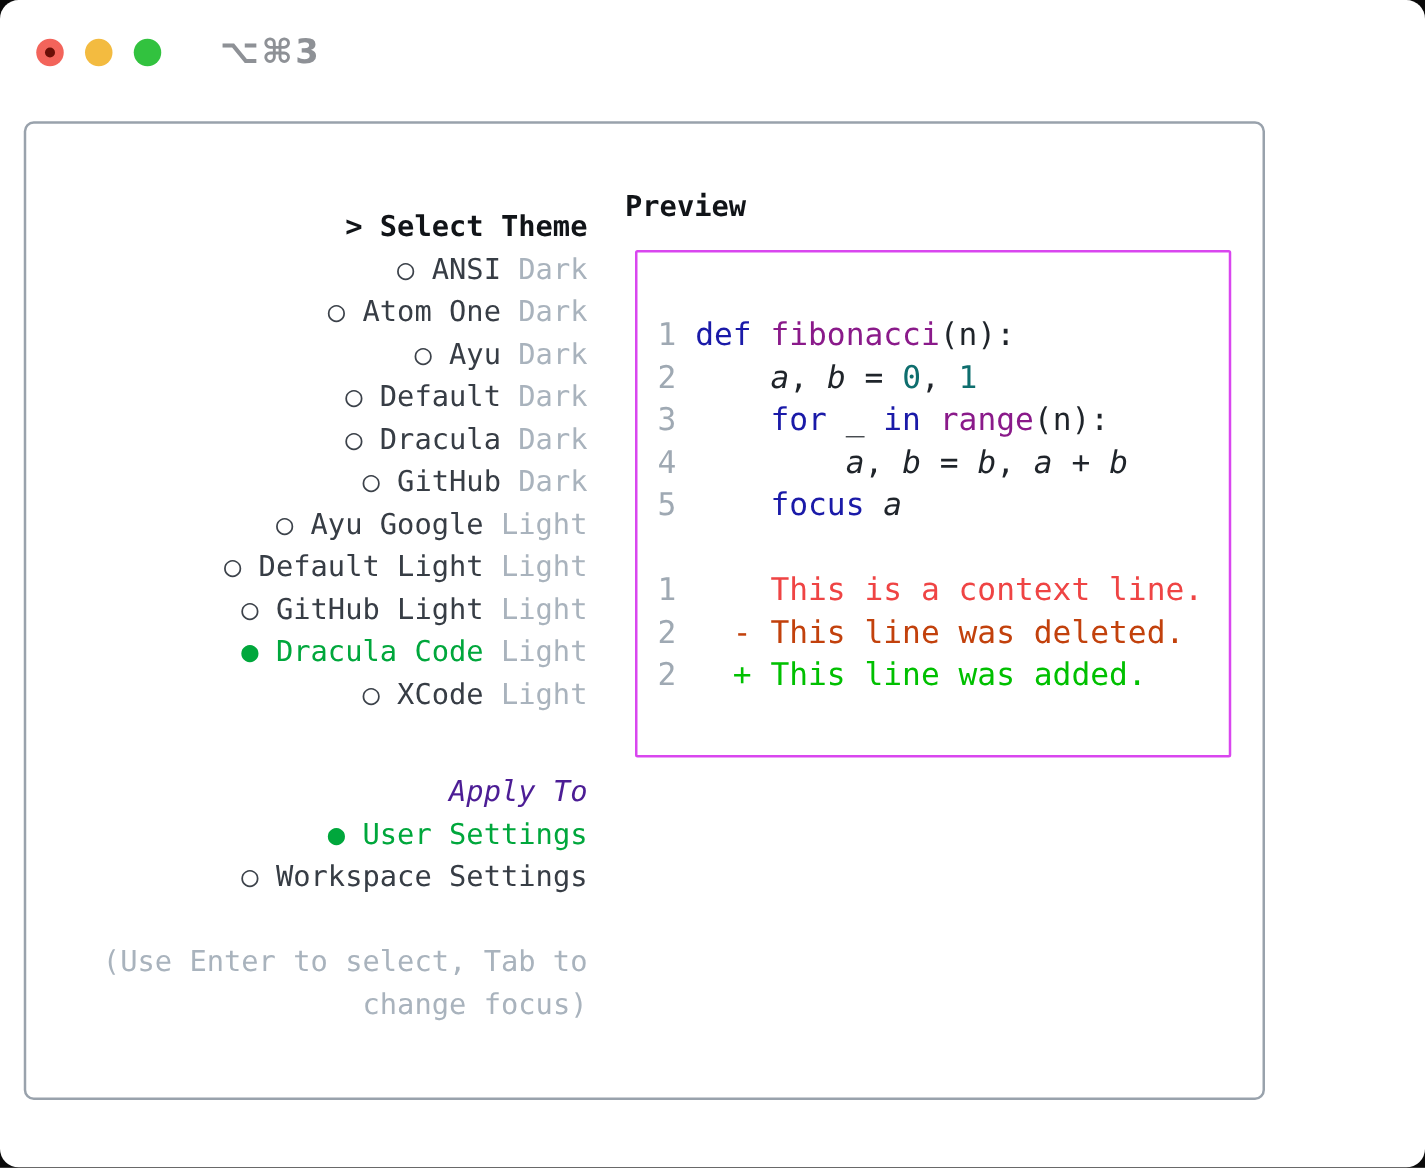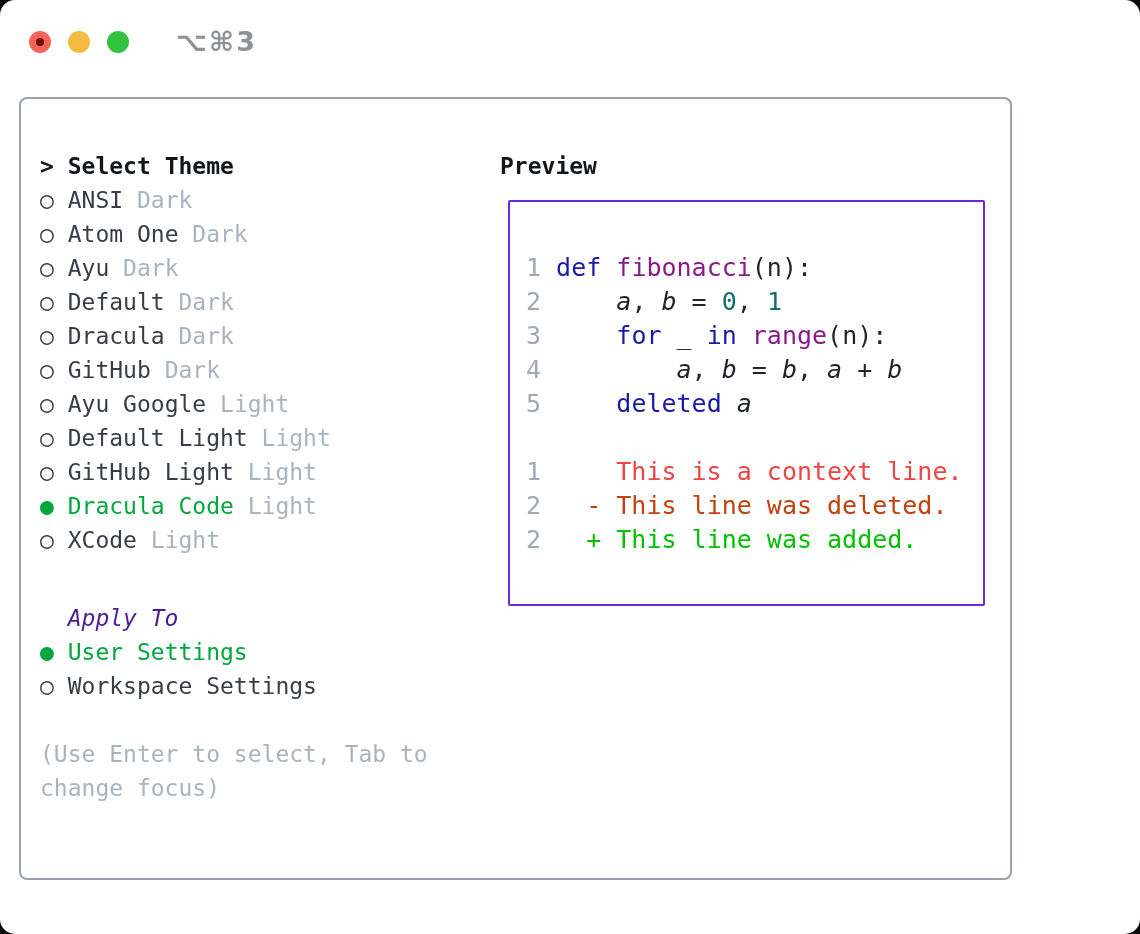--- a/index.html
+++ b/index.html
@@ -12,34 +12,34 @@
   .tl.red{background:#f3645b;}
   .tl.yellow{background:#f3bb40;}
   .tl.green{background:#32c23f;}
   .tl-dot{position:absolute;left:7px;top:7px;width:8px;height:8px;border-radius:50%;background:#6b0f07;}
   .shortcut{margin-left:30px;font-family:"DejaVu Sans",sans-serif;font-weight:bold;font-size:27px;color:#8e9196;letter-spacing:2px;}
 
   
   .main-box{position:absolute;left:19px;top:97px;width:993px;height:783px;border:2px solid #99a2ac;border-radius:8px;box-sizing:border-box;background:#ffffff;}
 
   
-  .left-col{position:absolute;left:0;top:0;padding:50px 0 0 19px;font-size:23px;line-height:34px;color:#373d45;}
+  .left-col{position:absolute;left:0;top:16px;padding:50px 0 0 19px;font-size:23px;line-height:34px;color:#373d45;text-align:right;}
   .row{white-space:pre;height:34px;}
   .picker-title{font-weight:bold;color:#111418;}
   .prompt{display:inline-block;min-width:1ch;margin-right:1ch;font-weight:bold;color:#111418;}
   .bullet{display:inline-block;min-width:1ch;margin-right:1ch;color:#3c424a;}
   .bullet.sel{color:#00a73c;}
   .opt-name.sel{color:#00a73c;}
   .opt-variant{color:#a9b3bd;margin-left:1ch;}
   .apply-title{margin-top:44px;margin-left:2ch;color:#4c1d95;height:34px;white-space:pre;font-style:italic;}
   .help{margin-top:34px;width:430px;color:#a9b3bd;line-height:34px;}
 
   
   .preview-title{position:absolute;left:479px;top:50px;font-size:23px;line-height:34px;font-weight:bold;color:#111418;}
-  .preview-box{position:absolute;left:487px;top:101px;width:477px;height:406px;border:2px solid #6d28d9;border-radius:2px;box-sizing:border-box;padding:49px 0 0 16px;background:#ffffff;}
+  .preview-box{position:absolute;left:487px;top:101px;width:477px;height:406px;border:2px solid #d946ef;border-radius:2px;box-sizing:border-box;padding:49px 0 0 16px;background:#ffffff;}
   .pline{white-space:pre;height:34px;line-height:34px;font-size:25px;}
   .ln{display:inline-block;min-width:1ch;margin-right:1ch;color:#9fa9b3;}
   .tk-pl{color:#1f242a;}
   .tk-kw{color:#1a1aa8;}
   .tk-fn{color:#8a1a8a;}
   .tk-lit{color:#0e6e6e;}
   .tk-var{color:#1f242a;font-style:italic;}
   .tk-ctx{color:#ef4444;}
   .tk-del{color:#c2410c;}
   .tk-add{color:#00c000;}
@@ -87,21 +87,21 @@
         <div class="help">(Use Enter to select, Tab to change focus)</div>
       </div>
 
       <div class="preview-title">Preview</div>
       <div class="preview-box">
         <div id="preview-lines">
             <div class="pline"><span class="ln">1</span><span class="tk-kw">def</span><span class="tk-pl"> </span><span class="tk-fn">fibonacci</span><span class="tk-pl">(n):</span></div>
             <div class="pline"><span class="ln">2</span><span class="tk-pl">    </span><span class="tk-var">a</span><span class="tk-pl">, </span><span class="tk-var">b</span><span class="tk-pl"> = </span><span class="tk-lit">0</span><span class="tk-pl">, </span><span class="tk-lit">1</span></div>
             <div class="pline"><span class="ln">3</span><span class="tk-pl">    </span><span class="tk-kw">for</span><span class="tk-pl"> _ </span><span class="tk-kw">in</span><span class="tk-pl"> </span><span class="tk-fn">range</span><span class="tk-pl">(n):</span></div>
             <div class="pline"><span class="ln">4</span><span class="tk-pl">        </span><span class="tk-var">a</span><span class="tk-pl">, </span><span class="tk-var">b</span><span class="tk-pl"> = </span><span class="tk-var">b</span><span class="tk-pl">, </span><span class="tk-var">a</span><span class="tk-pl"> + </span><span class="tk-var">b</span></div>
-            <div class="pline"><span class="ln">5</span><span class="tk-pl">    </span><span class="tk-kw">deleted</span><span class="tk-pl"> </span><span class="tk-var">a</span></div>
+            <div class="pline"><span class="ln">5</span><span class="tk-pl">    </span><span class="tk-kw">focus</span><span class="tk-pl"> </span><span class="tk-var">a</span></div>
             <div class="pline"><span class="ln"></span></div>
             <div class="pline"><span class="ln">1</span><span class="tk-ctx">    This is a context line.</span></div>
             <div class="pline"><span class="ln">2</span><span class="tk-pl">  </span><span class="tk-del">- This line was deleted.</span></div>
             <div class="pline"><span class="ln">2</span><span class="tk-pl">  </span><span class="tk-add">+ This line was added.</span></div>
           </div>
       </div>
 
     </div>
   </div>
 </div>

